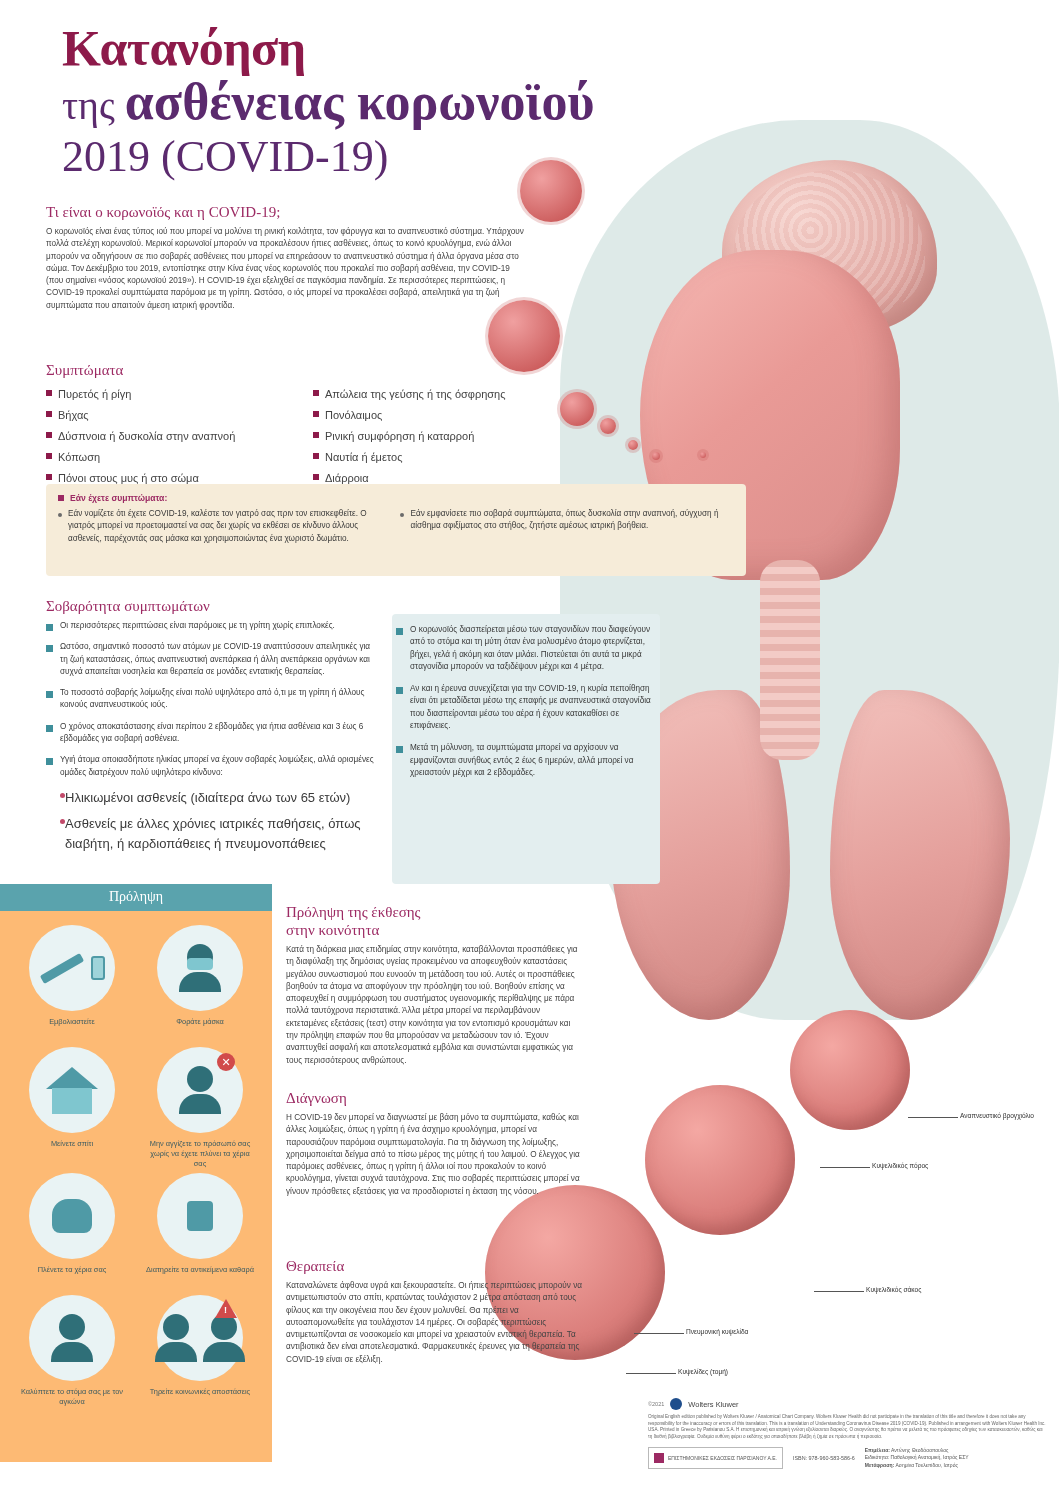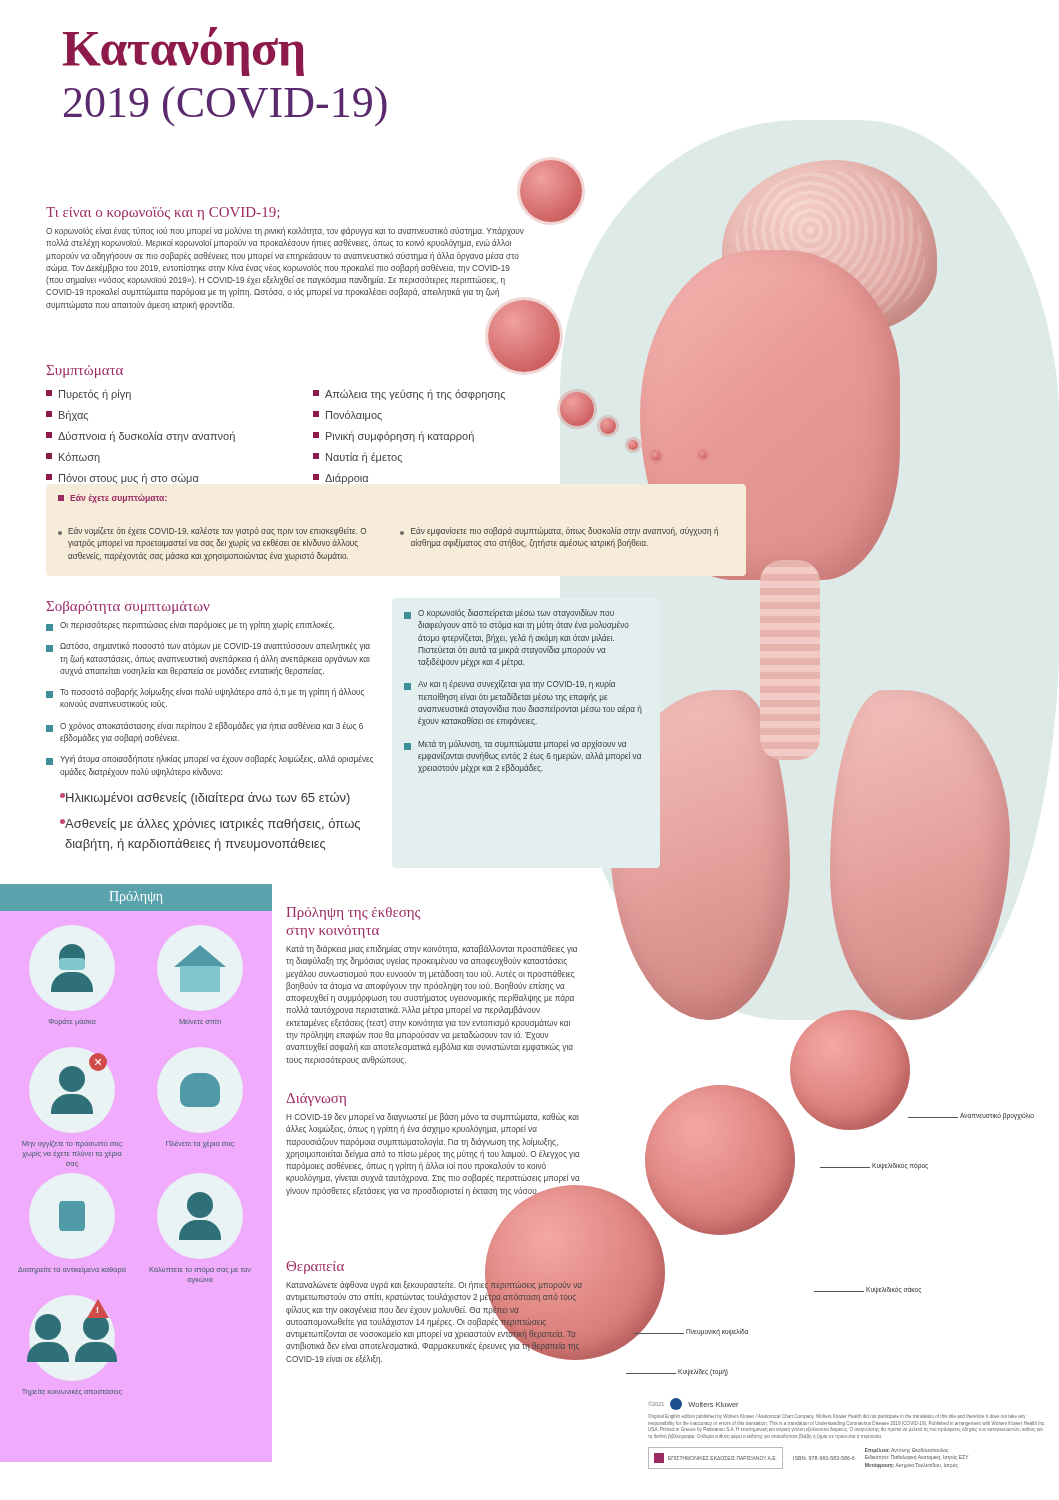--- a/index.html
+++ b/index.html
@@ -115,41 +115,41 @@
   .sym-col { width:50%; }
   .sym-item { display:flex; align-items:flex-start; gap:6px; font-size:11px; line-height:1.9; color:#434343; }
   .sq { width:6px; height:6px; background:#8d1a4a; margin-top:6px; flex:0 0 auto; }
 
   #symptom-alert {
     position:absolute; left:46px; top:484px; width:700px; min-height:92px;
     background:#f6ecd9; border-radius:4px; padding:9px 12px 10px 12px; z-index:3;
   }
   .alert-h { display:flex; align-items:center; gap:6px; color:#9c2a63; font-size:8.6px; font-weight:bold; margin-bottom:5px; }
   .alert-cols { display:flex; gap:18px; }
-  .alert-cols > div { width:48%;margin-top:18px; }
+  .alert-cols > div { width:48%; }
   .bullet-dot { display:flex; gap:6px; font-size:8.2px; line-height:1.5; }
   .dot { width:4px; height:4px; border-radius:50%; background:#6b6b6b; margin-top:5px; flex:0 0 auto; }
 
   #severity { position:absolute; left:46px; top:598px; width:330px; z-index:3; }
   .sev-item { display:flex; gap:7px; font-size:8.2px; line-height:1.5; margin-bottom:9px; }
   .sq-blue { width:7px; height:7px; background:#3f8f9b; margin-top:4px; flex:0 0 auto; }
   .sub-item { display:flex; font-size:13px; line-height:1.5; margin:0 0 7px 14px; }
   .dot-rose { width:5px; height:5px; border-radius:50%; background:#c24a6a; margin-top:5px; flex:0 0 auto; }
 
   #spread-box {
-    position:absolute; left:392px; top:598px; width:268px; min-height:270px;
-    background:#e3eeef; border-radius:4px; padding:10px 12px; z-index:3;
+    position:absolute; left:392px; top:614px; width:268px; min-height:270px;
+    background:#e3eeef; border-radius:4px; padding:10px 4px; z-index:3;
   }
   .sp-item { display:flex; gap:7px; font-size:8.2px; line-height:1.5; margin-bottom:10px; }
   .sq-teal { width:7px; height:7px; background:#3f8f9b; margin-top:4px; flex:0 0 auto; }
 
   
   #prevention {
     position:absolute; left:0px; top:884px; width:272px; height:578px;
-    background:#f0abfc; z-index:3;
+    background:#fdba74; z-index:3;
   }
   .prev-title {
     background:#5aa3ad; color:#ffffff; text-align:center;
     font-family:"Liberation Serif", serif; font-size:14px;
     padding:5px 0 6px 0;
   }
   .prev-grid { display:grid; grid-template-columns:1fr 1fr; gap:4px 4px; padding:14px 10px; }
   .prev-cell { text-align:center; }
   .prev-circle {
     width:86px; height:86px; border-radius:50%;
@@ -214,20 +214,23 @@
   <span style="left:488px;top:300px;width:72px;height:72px;"></span>
   <span style="left:560px;top:392px;width:34px;height:34px;"></span>
   <span style="left:600px;top:418px;width:16px;height:16px;"></span>
   <span style="left:628px;top:440px;width:10px;height:10px;"></span>
   <span style="left:652px;top:452px;width:8px;height:8px;"></span>
   <span style="left:700px;top:452px;width:6px;height:6px;"></span>
 </div>
 
 <div class="title-block">
   <div class="t-line1">Κατανόηση</div>
+  <div class="t-line2">
+    <span>της </span><b>ασθένειας κορωνοϊού</b>
+  </div>
   <div class="t-line3">2019 (COVID-19)</div>
 </div>
 
 <div id="intro">
   <h2 class="section-h">Τι είναι ο κορωνοϊός και η COVID-19;</h2>
   <p class="body-txt" style="margin:0">Ο κορωνοϊός είναι ένας τύπος ιού που μπορεί να μολύνει τη ρινική κοιλότητα, τον φάρυγγα και το αναπνευστικό σύστημα. Υπάρχουν πολλά στελέχη κορωνοϊού. Μερικοί κορωνοϊοί μπορούν να προκαλέσουν ήπιες ασθένειες, όπως το κοινό κρυολόγημα, ενώ άλλοι μπορούν να οδηγήσουν σε πιο σοβαρές ασθένειες που μπορεί να επηρεάσουν το αναπνευστικό σύστημα ή άλλα όργανα μέσα στο σώμα. Τον Δεκέμβριο του 2019, εντοπίστηκε στην Κίνα ένας νέος κορωνοϊός που προκαλεί πιο σοβαρή ασθένεια, την COVID-19 (που σημαίνει «νόσος κορωνοϊού 2019»). Η COVID-19 έχει εξελιχθεί σε παγκόσμια πανδημία. Σε περισσότερες περιπτώσεις, η COVID-19 προκαλεί συμπτώματα παρόμοια με τη γρίπη. Ωστόσο, ο ιός μπορεί να προκαλέσει σοβαρά, απειλητικά για τη ζωή συμπτώματα που απαιτούν άμεση ιατρική φροντίδα.</p>
 </div>
 
 <div id="symptoms">
   <h2 class="section-h">Συμπτώματα</h2>
@@ -348,20 +351,27 @@
   <div class="sp-item">
       <i class="sq-teal"></i>
       <span>Μετά τη μόλυνση, τα συμπτώματα μπορεί να αρχίσουν να εμφανίζονται συνήθως εντός 2 έως 6 ημερών, αλλά μπορεί να χρειαστούν μέχρι και 2 εβδομάδες.</span>
     </div>
 </div>
 
 <div id="prevention">
   <div class="prev-title">Πρόληψη</div>
   <div class="prev-grid">
 
+    <div class="prev-cell">
+      <div class="prev-circle">
+        <div class="syringe"></div>
+          <div class="vial" style="margin-left:6px"></div>
+      </div>
+      <div class="prev-label">Εμβολιαστείτε</div>
+    </div>
 
     <div class="prev-cell">
       <div class="prev-circle">
         <div class="fig-wrap">
             <div class="fig-head"></div>
             <div class="mask"></div>
             <div class="fig-body"></div>
           </div>
       </div>
       <div class="prev-label">Φοράτε μάσκα</div>

